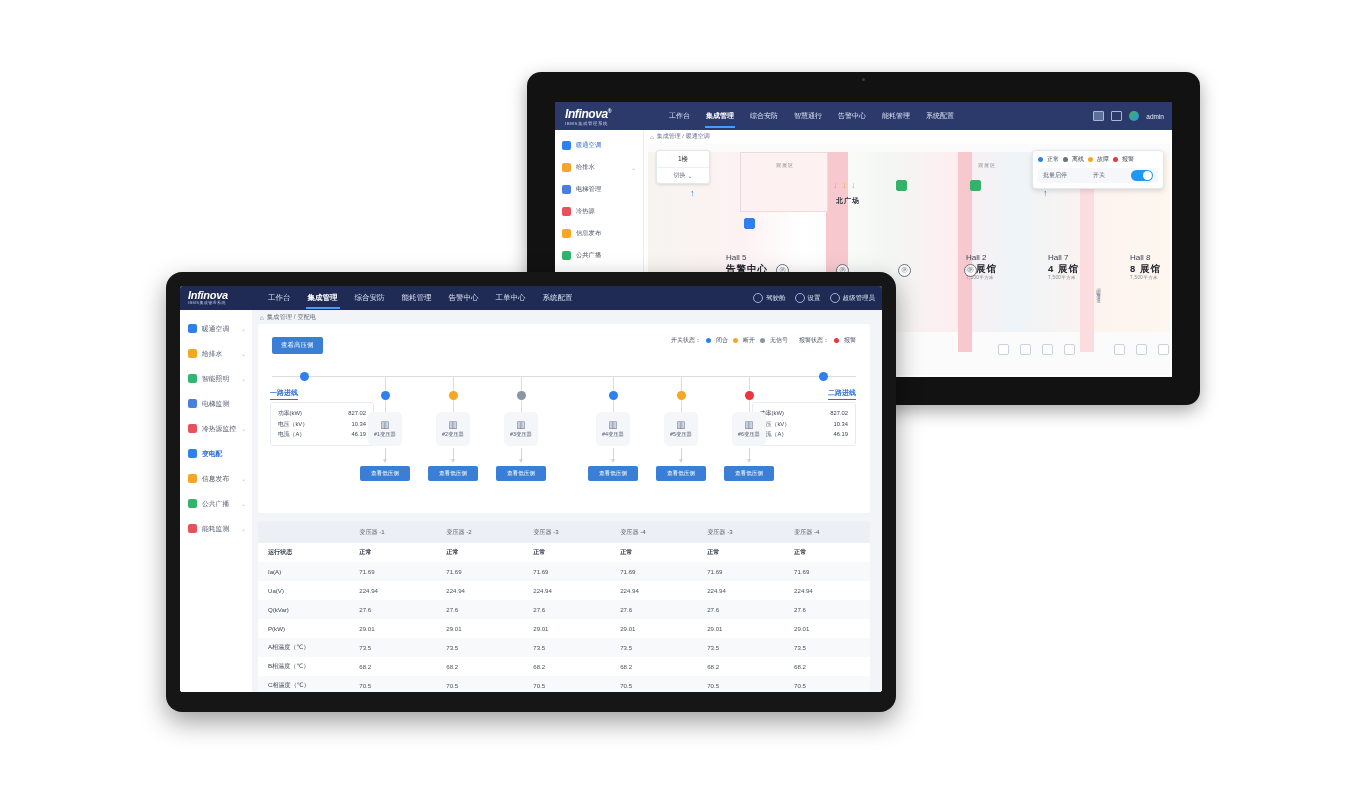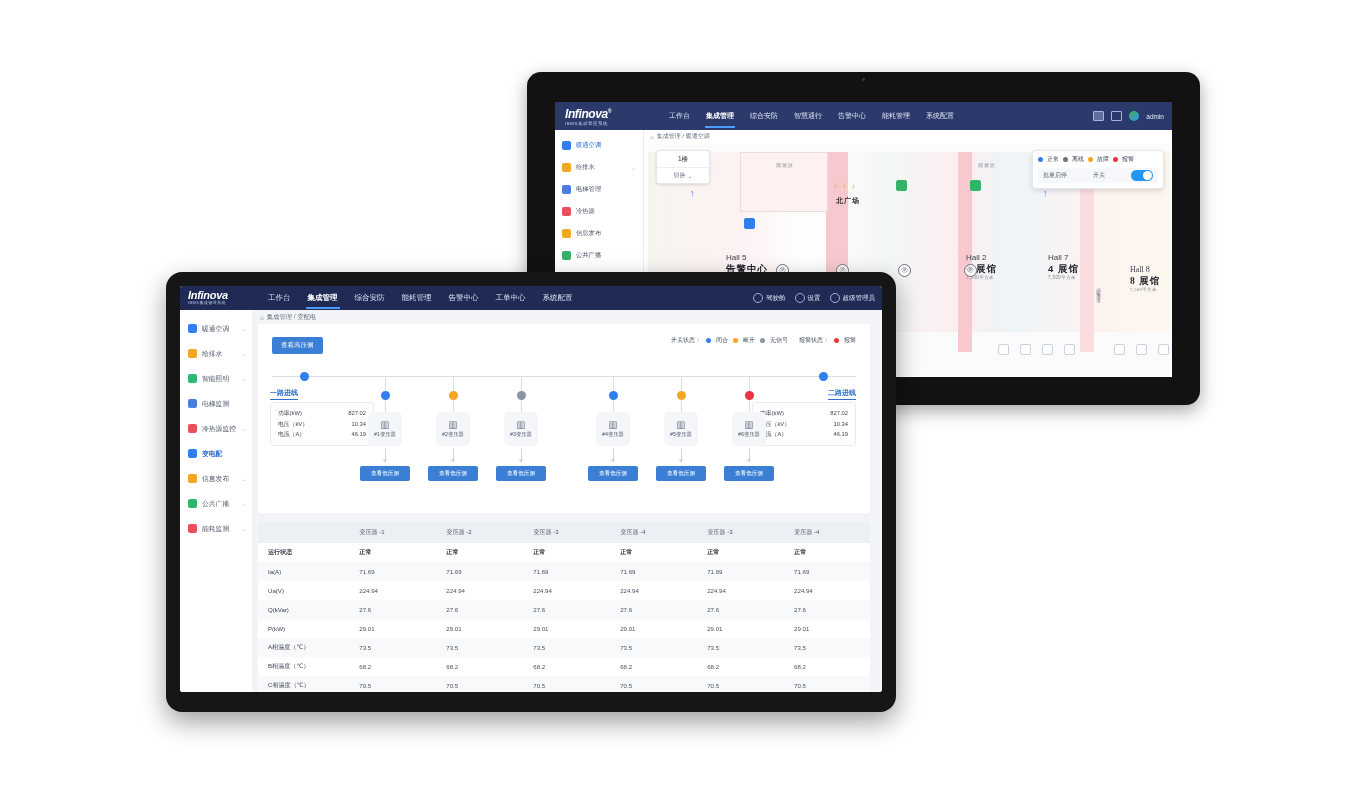--- a/index.html
+++ b/index.html
@@ -223,21 +223,21 @@
           <div class="hallbox" style="left:318px;top:108px;width:64px;">
             <div class="en">Hall 2</div>
             <div class="cn">6 展馆</div>
             <div class="ar">7,500平方米</div>
           </div>
           <div class="hallbox" style="left:400px;top:108px;width:64px;">
             <div class="en">Hall 7</div>
             <div class="cn">4 展馆</div>
             <div class="ar">7,500平方米</div>
           </div>
-          <div class="hallbox" style="left:482px;top:120px;width:64px;font-family:Liberation Serif, serif;">
+          <div class="hallbox" style="left:482px;top:108px;width:64px;">
             <div class="en">Hall 8</div>
             <div class="cn">8 展馆</div>
             <div class="ar">7,500平方米</div>
           </div>
 
           <div class="pmark" style="left:128px;top:120px;">Ⓟ</div>
           <div class="pmark" style="left:188px;top:120px;">Ⓟ</div>
           <div class="pmark" style="left:250px;top:120px;">Ⓟ</div>
           <div class="pmark" style="left:316px;top:120px;">Ⓟ</div>
 

